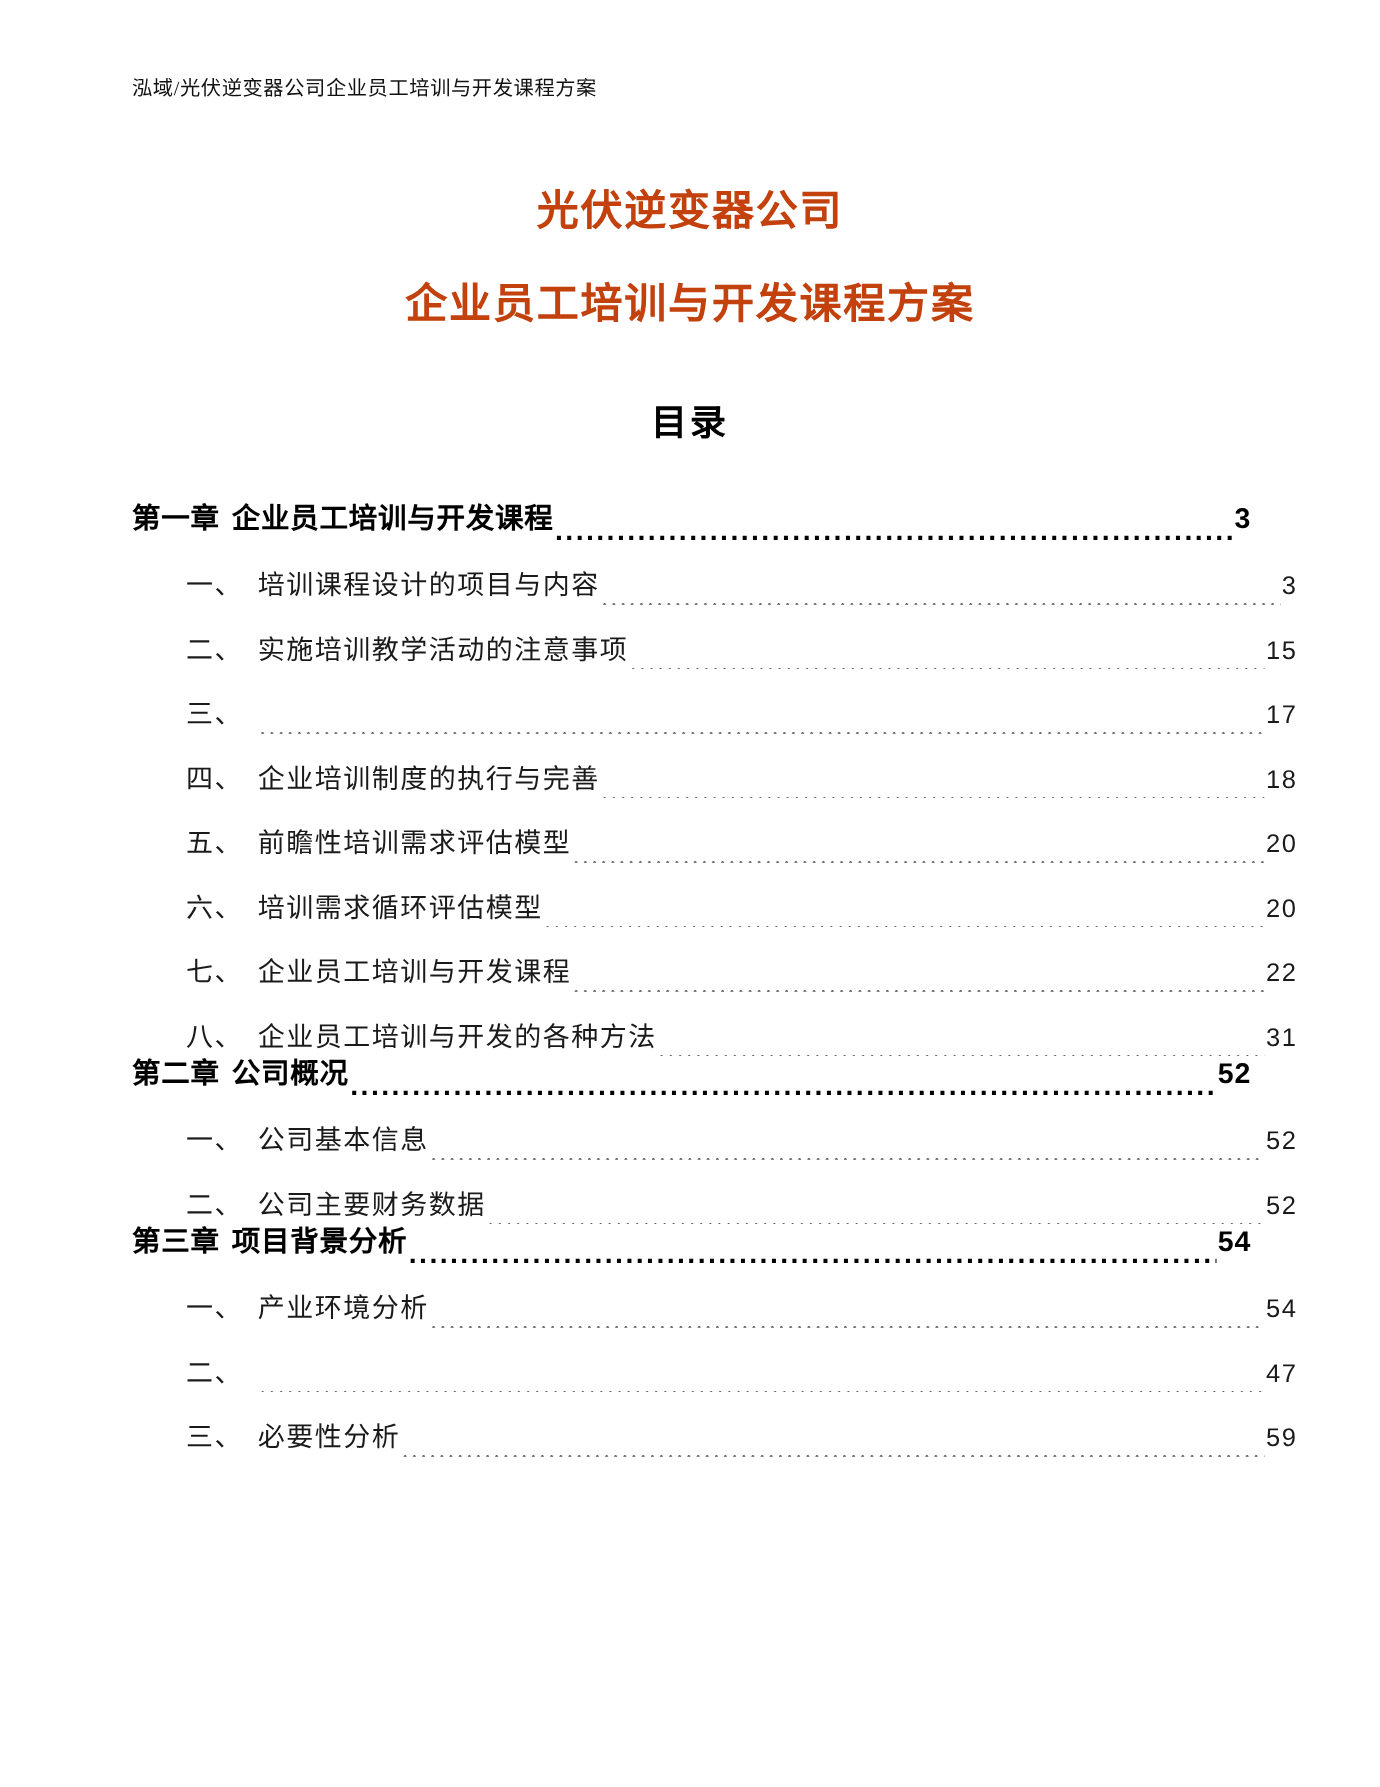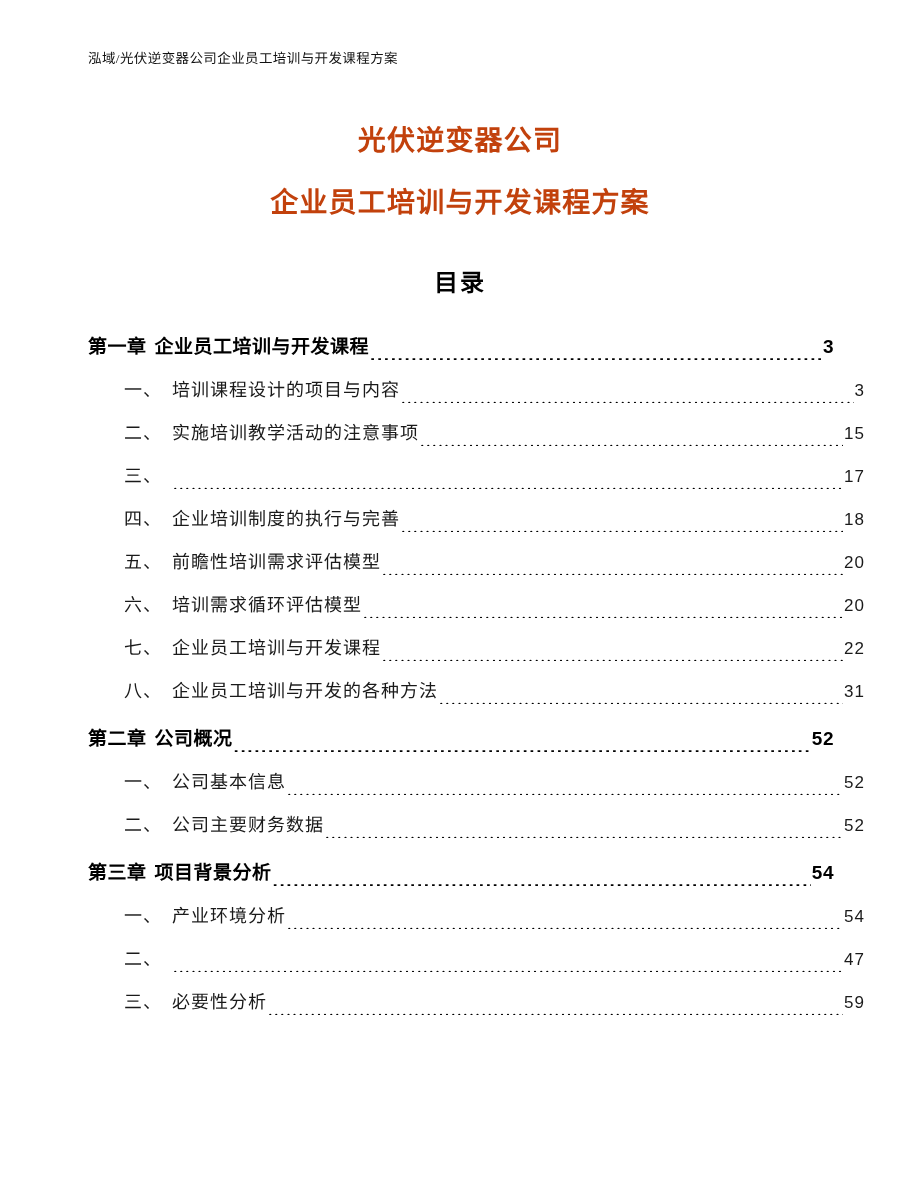--- a/index.html
+++ b/index.html
@@ -89,21 +89,20 @@
   }
 
   
   .toc-row.level-1 {
     font-family: "Liberation Sans", "DejaVu Sans", sans-serif;
     font-weight: bold;
     font-size: 19px;
     line-height: 26px;
     letter-spacing: 0.5px;
     padding-left: 0;
-    margin-top: 22px;
   }
   .toc-row.level-1:first-child {
     margin-top: 0;
   }
 
   
   .toc-row.level-2 {
     font-family: "Liberation Serif", "DejaVu Serif", serif;
     font-weight: normal;
     font-size: 18px;

